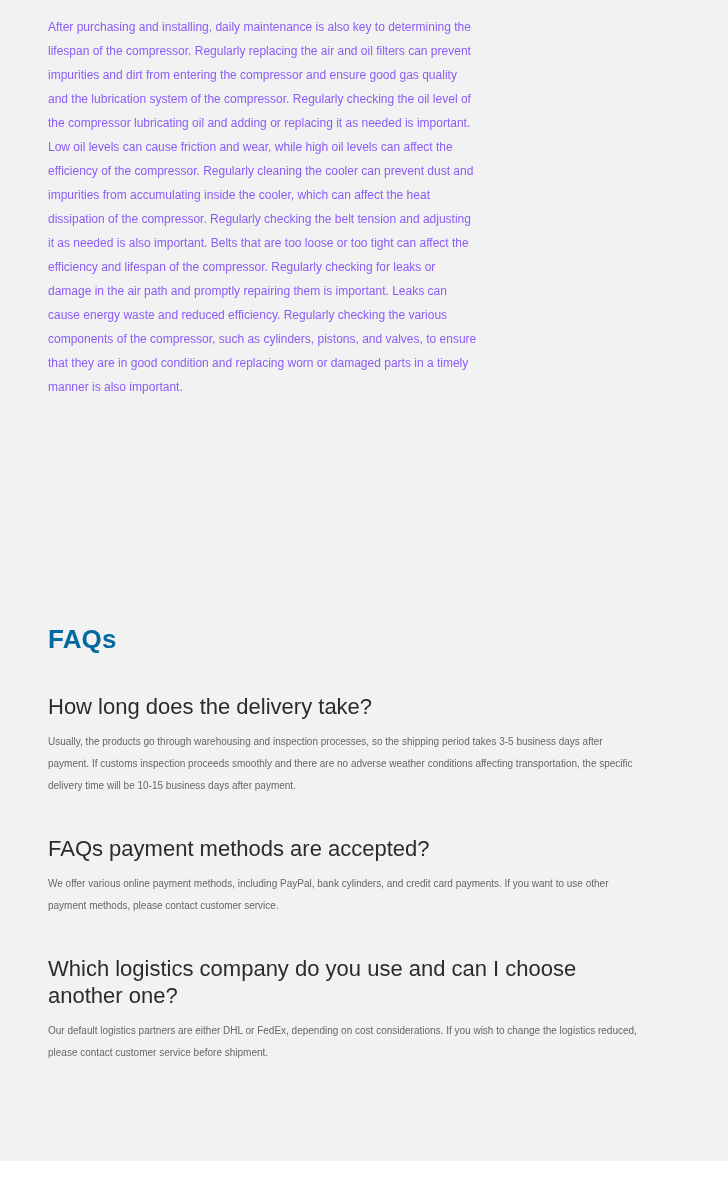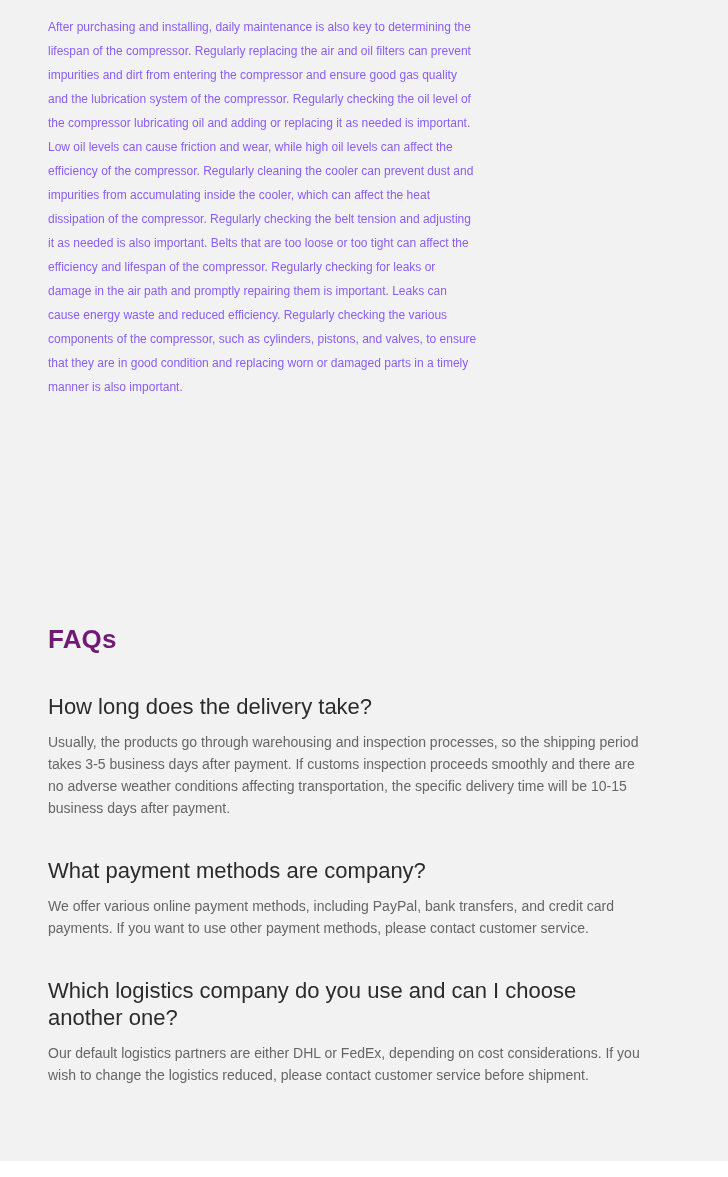--- a/index.html
+++ b/index.html
@@ -21,40 +21,40 @@
     color: #8b5cf6;
     font-weight: 400;
   }
   .faqs-section {
     margin: 224px 40px 0 48px;
   }
   .faqs-title {
     font-size: 26px;
     line-height: 32px;
     font-weight: 700;
-    color: #701a75;
+    color: #0369a1;
     letter-spacing: 0.2px;
   }
   .faq-item {
     margin-top: 38px;
   }
   .faq-item + .faq-item {
     margin-top: 38px;
   }
   .faq-question {
     max-width: 545px;
     font-size: 22px;
     line-height: 27px;
     font-weight: 400;
     color: #2b2b2b;
   }
   .faq-answer {
     margin-top: 11px;
     width: 595px;
-    font-size: 14px;
+    font-size: 10px;
     line-height: 22px;
     color: #666666;
     font-weight: 400;
   }
   .bottom-strip {
     position: absolute;
     left: 0;
     bottom: 0;
     width: 100%;
     height: 16px;
@@ -71,22 +71,22 @@
   <section class="faqs-section">
 
     <h2 class="faqs-title">FAQs</h2>
 
     <div class="faq-item">
       <h3 class="faq-question">How long does the delivery take?</h3>
       <p class="faq-answer">Usually, the products go through warehousing and inspection processes, so the shipping period takes 3-5 business days after payment. If customs inspection proceeds smoothly and there are no adverse weather conditions affecting transportation, the specific delivery time will be 10-15 business days after payment.</p>
     </div>
 
     <div class="faq-item">
-      <h3 class="faq-question">What payment methods are company?</h3>
-      <p class="faq-answer">We offer various online payment methods, including PayPal, bank transfers, and credit card payments. If you want to use other payment methods, please contact customer service.</p>
+      <h3 class="faq-question">FAQs payment methods are accepted?</h3>
+      <p class="faq-answer">We offer various online payment methods, including PayPal, bank cylinders, and credit card payments. If you want to use other payment methods, please contact customer service.</p>
     </div>
 
     <div class="faq-item">
       <h3 class="faq-question">Which logistics company do you use and can I choose another one?</h3>
       <p class="faq-answer">Our default logistics partners are either DHL or FedEx, depending on cost considerations. If you wish to change the logistics reduced, please contact customer service before shipment.</p>
     </div>
 
   </section>
 
   <div class="bottom-strip"></div>

